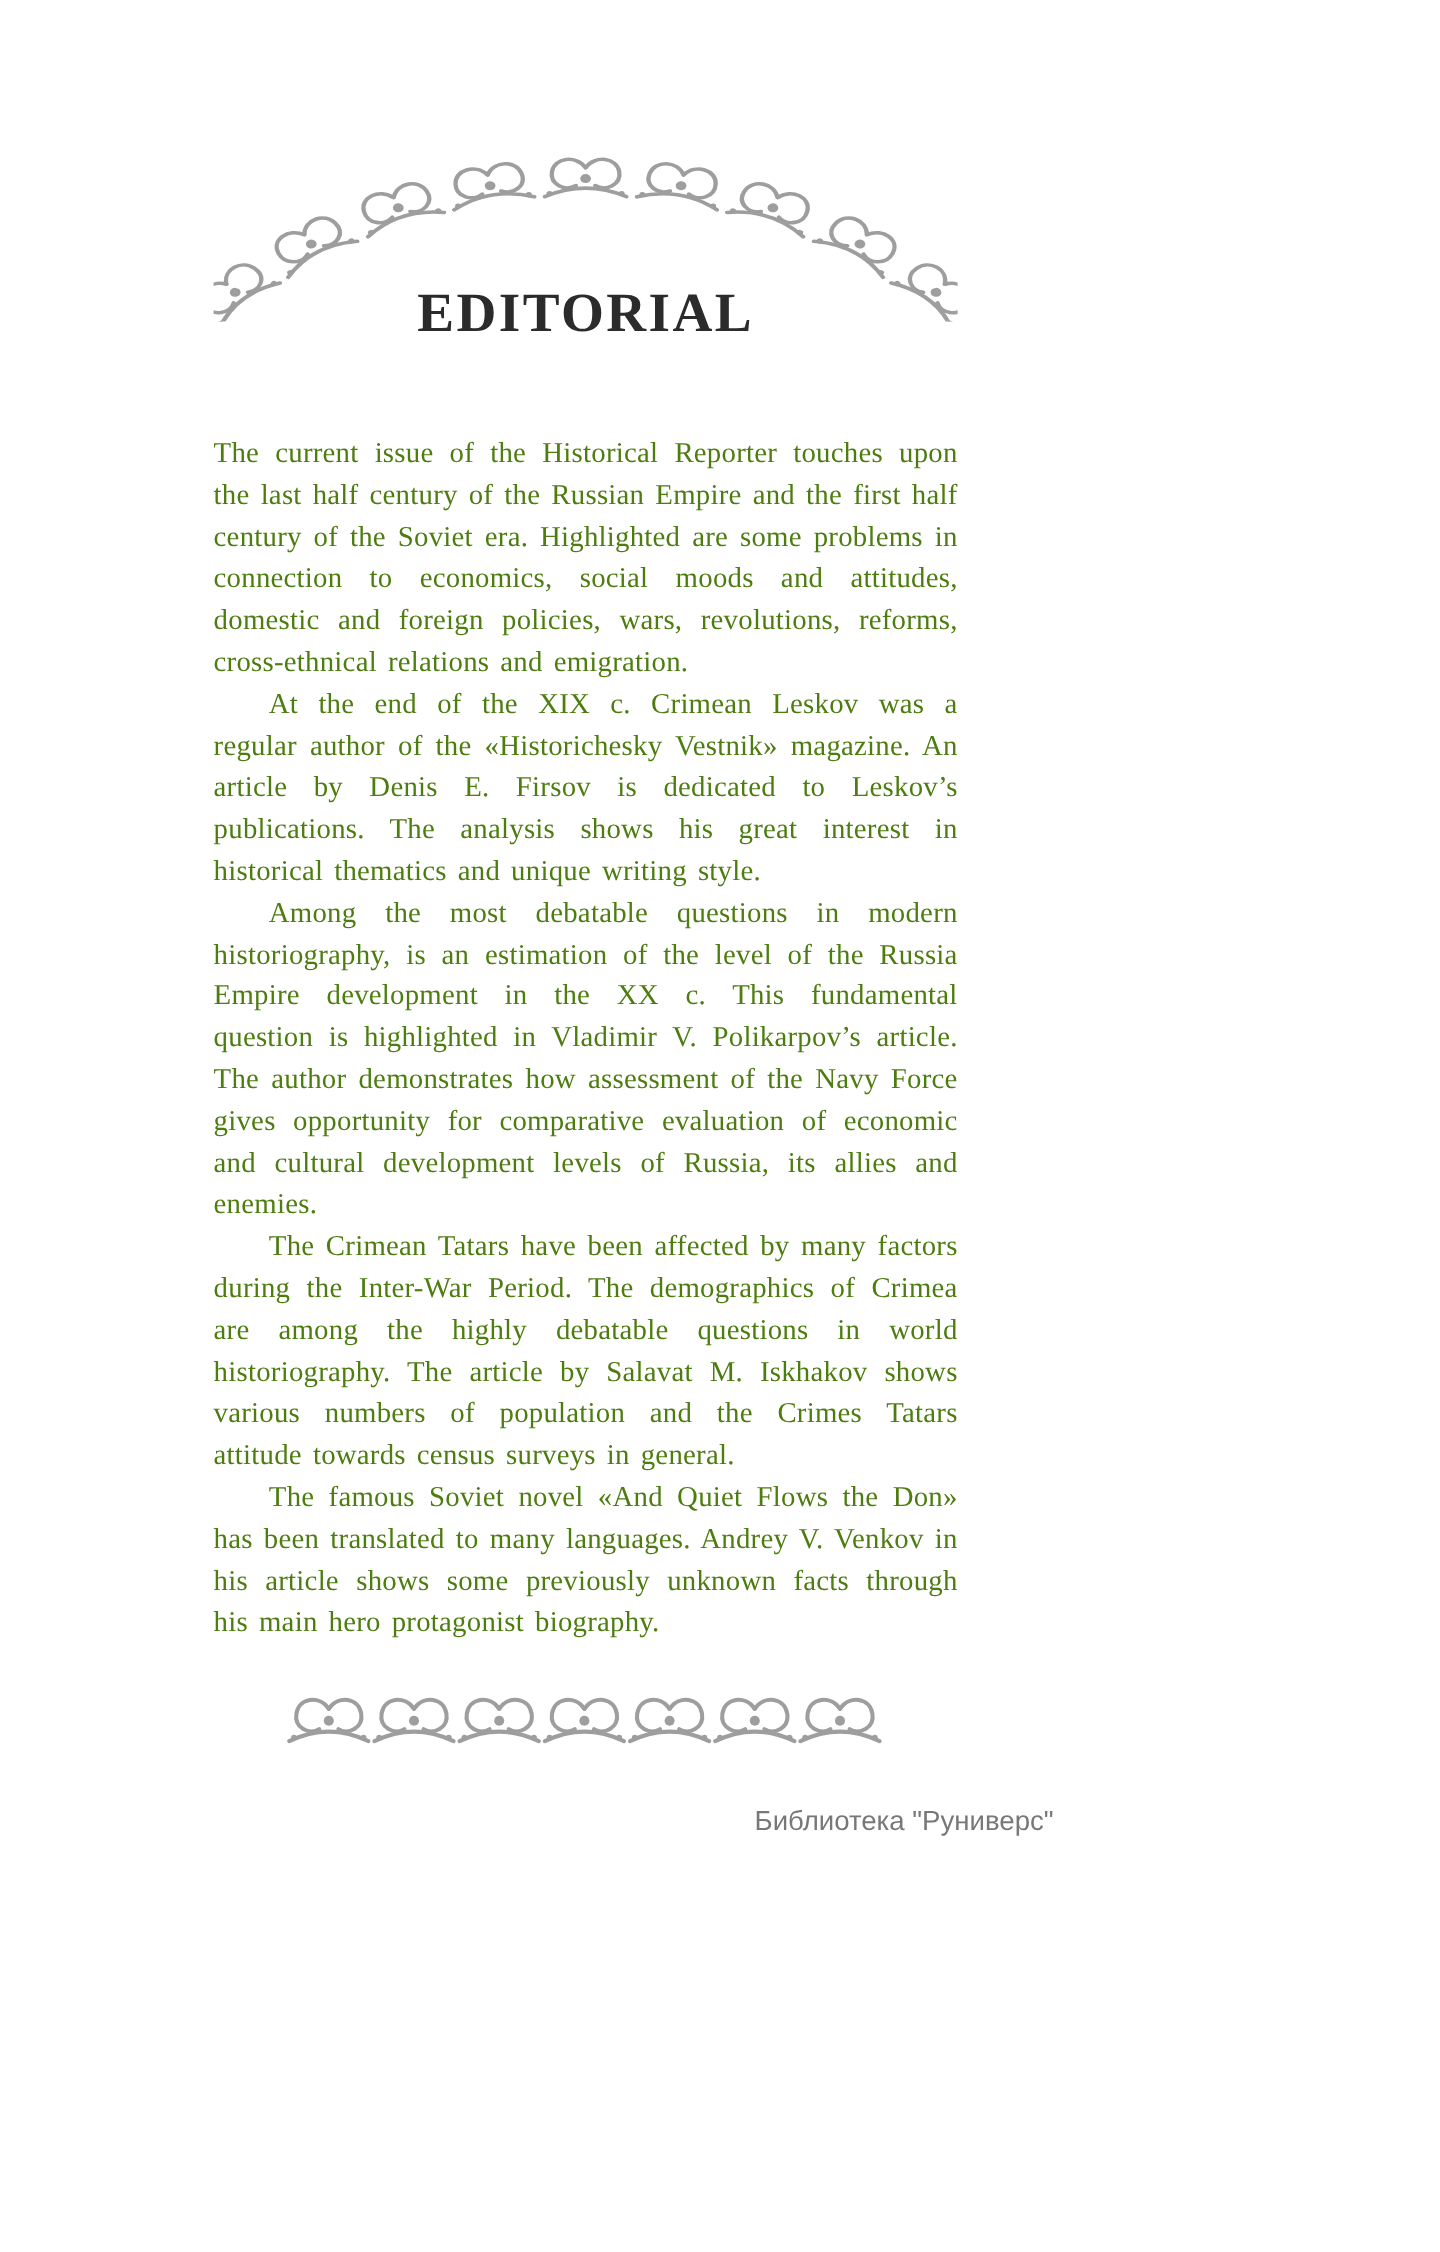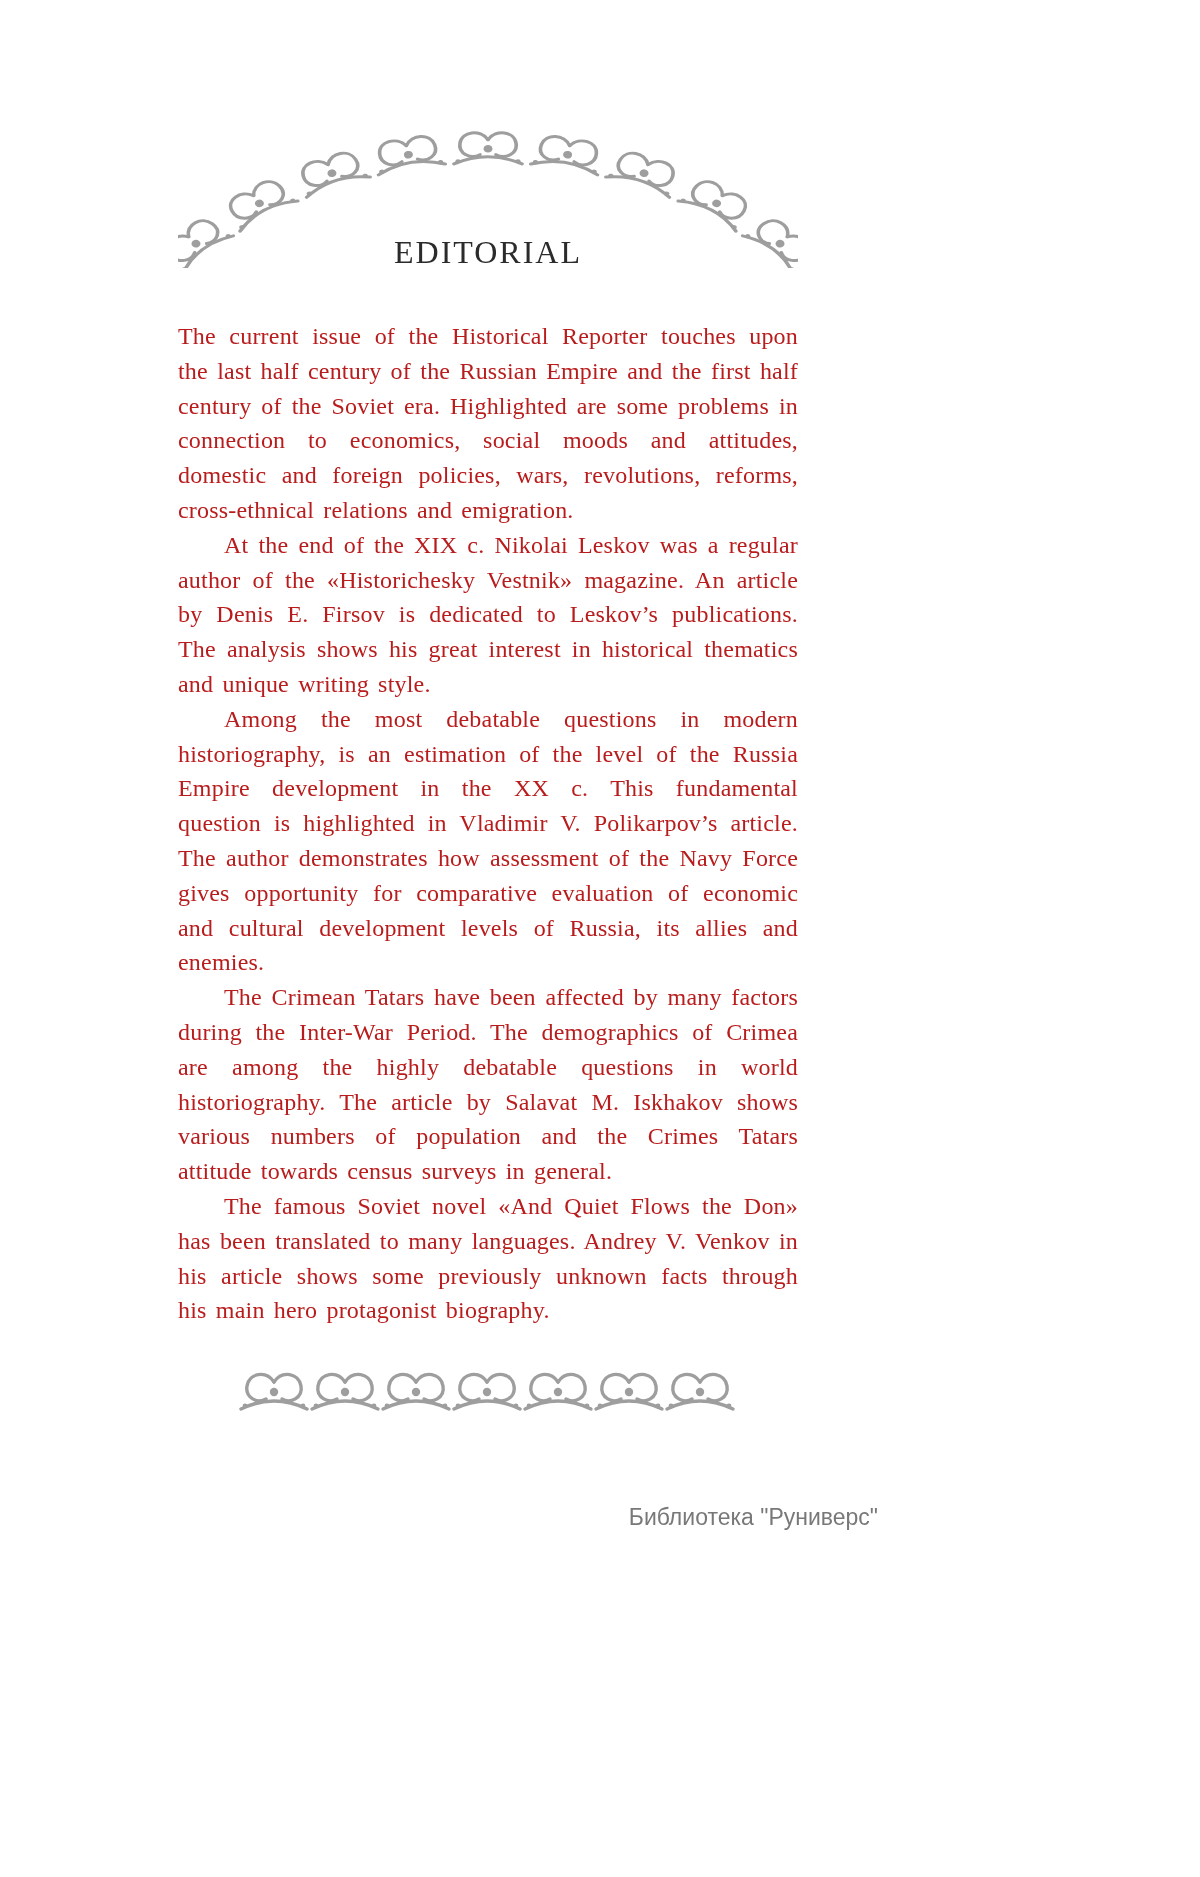--- a/index.html
+++ b/index.html
@@ -13,31 +13,31 @@
   }
   .content{
     position:absolute;
     left:178px;top:118px;
     width:620px;
   }
   .ornament-top{display:block;margin:0 auto;}
   .page-title{
     margin:-34px 0 16px 0;
     text-align:center;
-    font-size:32px;
-    font-weight:normal;
+    font-size:46px;
+    font-weight:bold;
     letter-spacing:2px;
     color:#2b2b2b;
     font-family:"Liberation Serif", serif;
   }
   .body-text{
-    margin-top:48px;
+    margin-top:74px;
     font-size:24px;
     line-height:34.8px;
-    color:#b91c1c;
+    color:#4d7c0f;
     text-align:justify;
     word-spacing:3px;
     letter-spacing:0.2px;
     hyphens:auto;
   }
   .body-text p{margin:0;}
   .body-text p + p{text-indent:46px;}
   .ornament-bottom{display:block;margin:40px auto 0 auto;}
   .library-credit{
     position:absolute;
@@ -75,21 +75,21 @@
       <use href="#fleuron" transform="translate(389,97) rotate(11)"></use>
       <use href="#fleuron" transform="translate(465,119) rotate(21)"></use>
       <use href="#fleuron" transform="translate(537,155) rotate(32)"></use>
       <use href="#fleuron" transform="translate(600,203) rotate(42)"></use>
     </svg>
 
     <h1 class="page-title">EDITORIAL</h1>
 
     <div class="body-text">
       <p>The current issue of the Historical Reporter touches upon the last half century of the Russian Empire and the first half century of the Soviet era. Highlighted are some problems in connection to economics, social moods and attitudes, domestic and foreign policies, wars, revolutions, reforms, cross-ethnical relations and emigration.</p>
-      <p>At the end of the XIX c. Nikolai Leskov was a regular author of the «Historichesky Vestnik» magazine. An article by Denis E. Firsov is dedicated to Leskov’s publications. The analysis shows his great interest in historical thematics and unique writing style.</p>
+      <p>At the end of the XIX c. Crimean Leskov was a regular author of the «Historichesky Vestnik» magazine. An article by Denis E. Firsov is dedicated to Leskov’s publications. The analysis shows his great interest in historical thematics and unique writing style.</p>
       <p>Among the most debatable questions in modern historiography, is an estimation of the level of the Russia Empire development in the XX c. This fundamental question is highlighted in Vladimir V. Polikarpov’s article. The author demonstrates how assessment of the Navy Force gives opportunity for comparative evaluation of economic and cultural development levels of Russia, its allies and enemies.</p>
       <p>The Crimean Tatars have been affected by many factors during the Inter-War Period. The demographics of Crimea are among the highly debatable questions in world historiography. The article by Salavat M. Iskhakov shows various numbers of population and the Crimes Tatars attitude towards census surveys in general.</p>
       <p>The famous Soviet novel «And Quiet Flows the Don» has been translated to many languages. Andrey V. Venkov in his article shows some previously unknown facts through his main hero protagonist biography.</p>
     </div>
 
     <svg class="ornament-bottom" width="500" height="46" viewBox="0 0 500 46" xmlns="http://www.w3.org/2000/svg" aria-hidden="true">
       <defs>
         <g id="fleuron2" stroke="#9e9e9e" fill="none" stroke-width="3.4" stroke-linecap="round">
           <path d="M0,-13 C-8,-25 -25,-22 -27,-9 C-29,3 -16,9 -8,4"></path>
           <path d="M0,-13 C8,-25 25,-22 27,-9 C29,3 16,9 8,4"></path>

